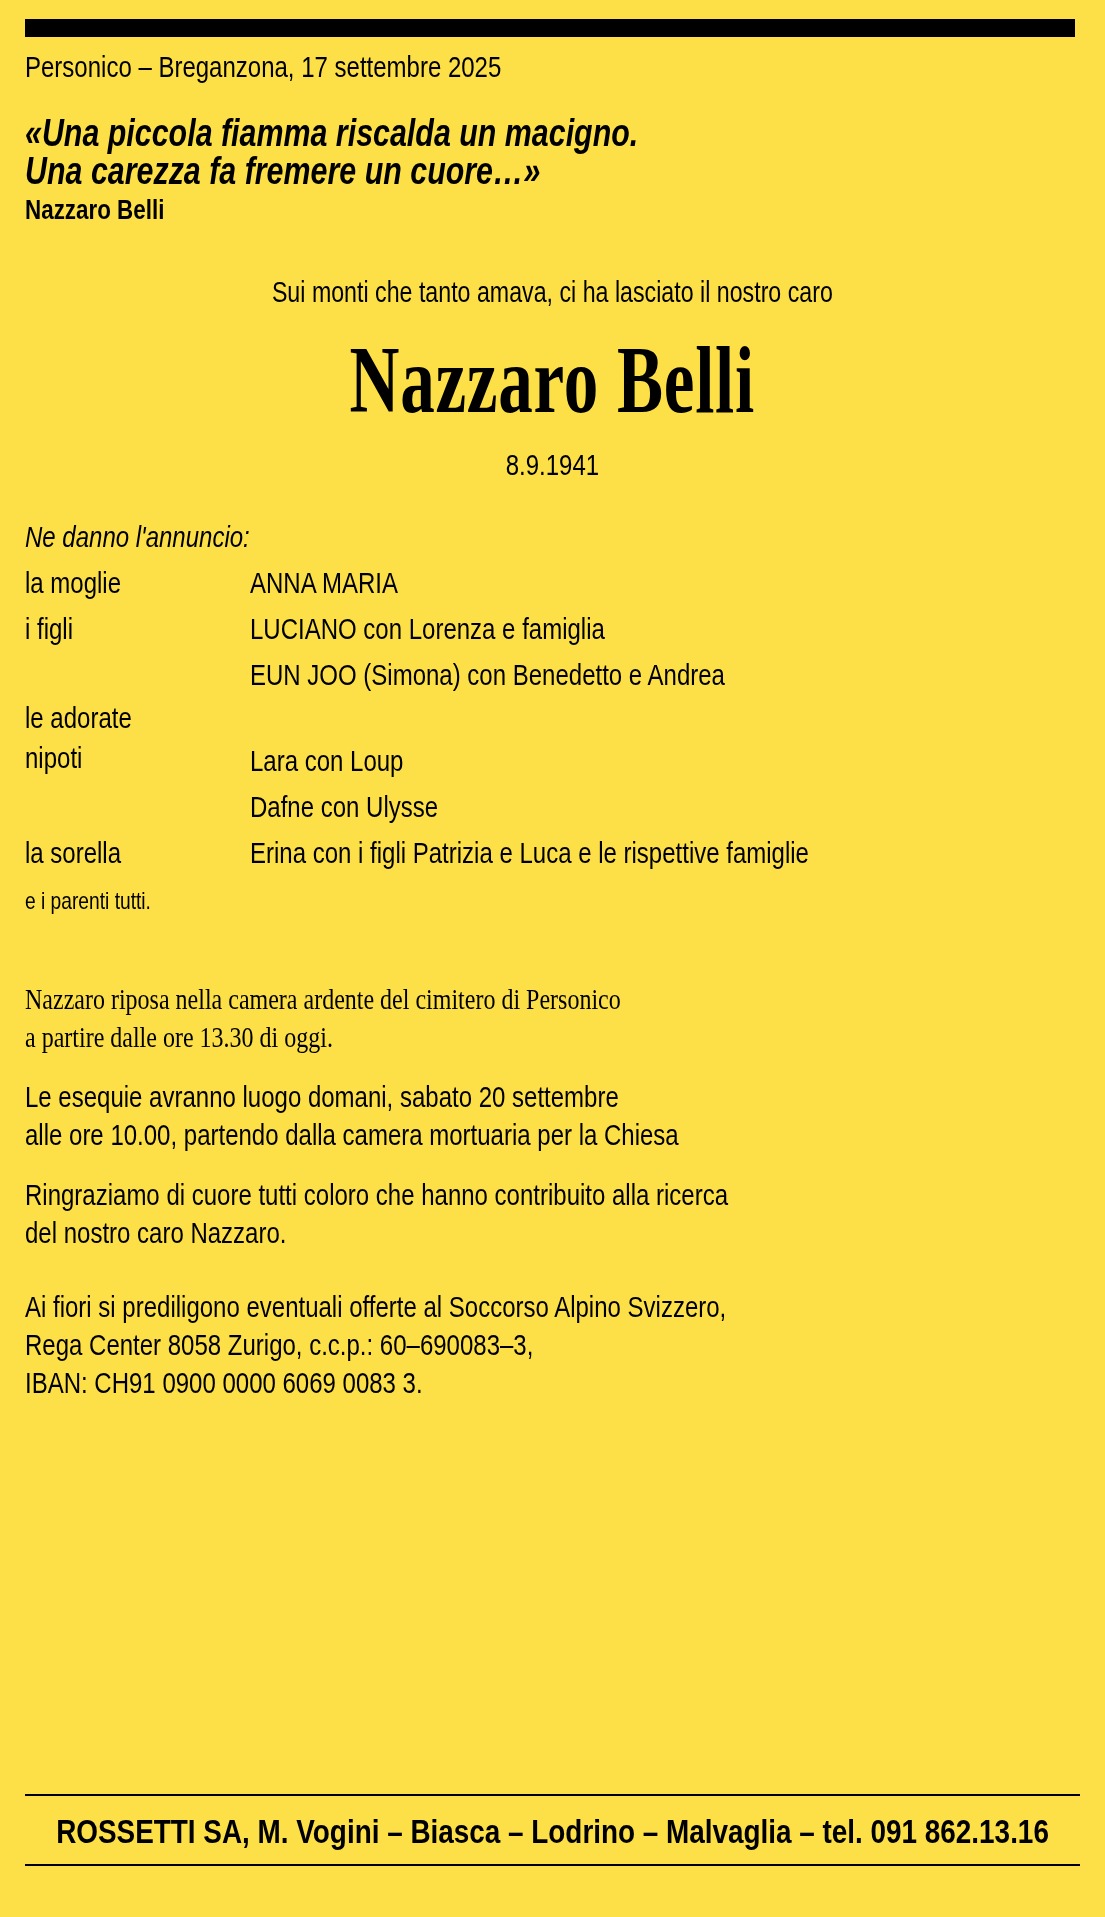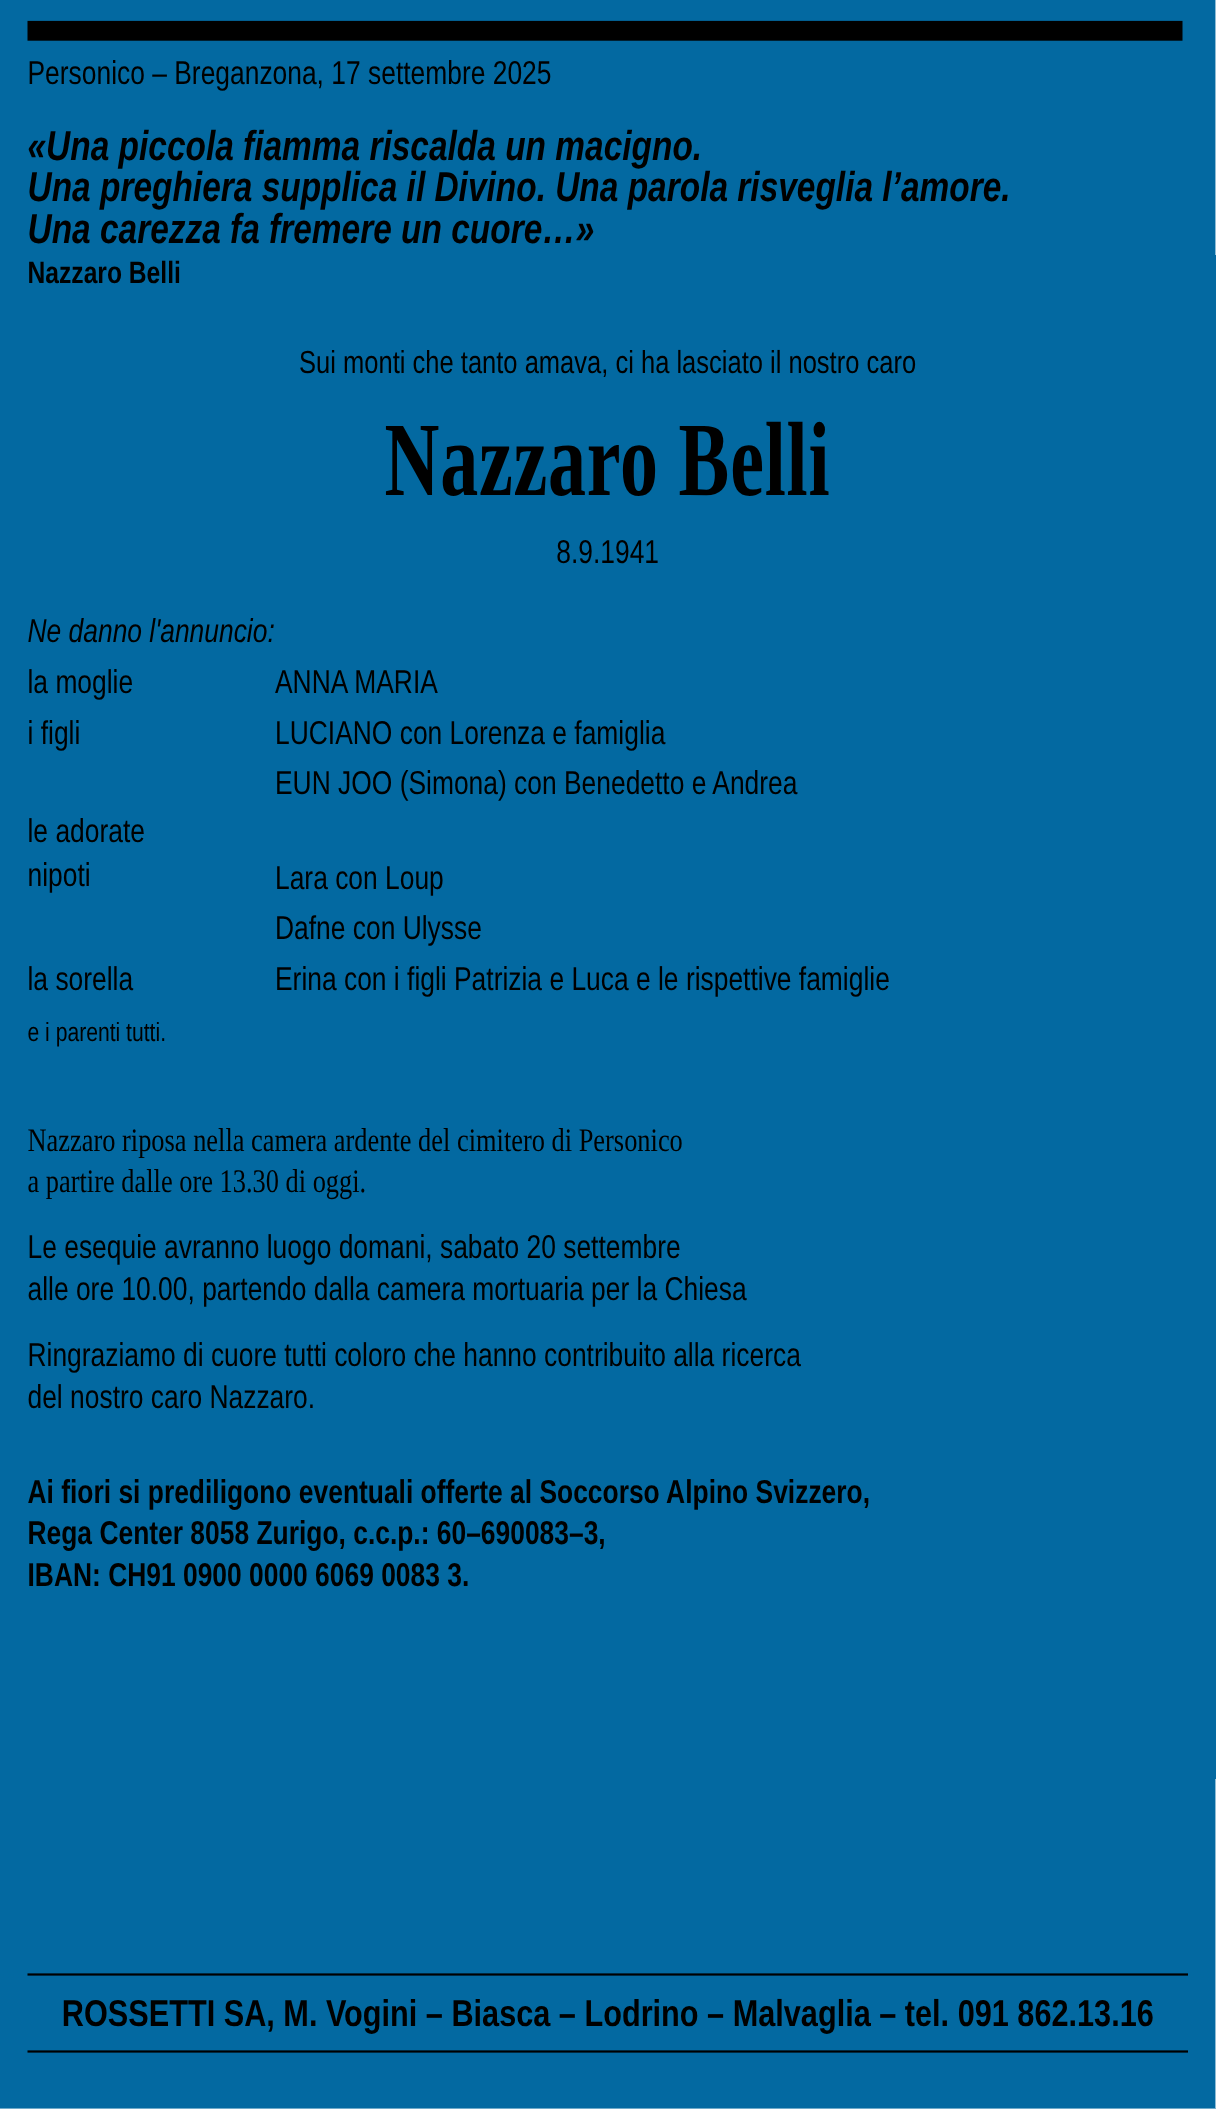--- a/index.html
+++ b/index.html
@@ -12,21 +12,21 @@
     font-family: "Liberation Sans", "DejaVu Sans", sans-serif;
     color: #000000;
     -webkit-font-smoothing: antialiased;
   }
 
   .notice {
     position: relative;
     width: 1105px;
     height: 1917px;
     box-sizing: border-box;
-    background: #0369a1;
+    background: #fde047;
     overflow: hidden;
   }
 
   
   .cond {
     display: block;
     transform: scaleX(0.80);
     transform-origin: left center;
     width: 125%;
     white-space: nowrap;
@@ -143,21 +143,21 @@
 
   .para {
     font-size: 30px;
     line-height: 38px;
     margin: 0 0 22px 0;
   }
   .para-line { display: block; }
 
   .block-rest { margin-top: 58px; font-family: Liberation Serif, serif; }
   .block-thanks { margin-top: 0; }
-  .block-flowers { margin-top: 48px; font-weight: bold; }
+  .block-flowers { margin-top: 36px; }
 
   
   .footer {
     position: absolute;
     left: 25px;
     top: 1794px;
     width: 1055px;
   }
   .footer-rule {
     height: 2px;
@@ -182,23 +182,20 @@
 
   <div class="content">
 
     <div class="place-date">
       <span class="cond">Personico – Breganzona, 17 settembre 2025</span>
     </div>
 
     <div class="quote">
       <div class="quote-line">
         <span class="cond">«Una piccola fiamma riscalda un macigno.</span>
-      </div>
-      <div class="quote-line">
-        <span class="cond">Una preghiera supplica il Divino. Una parola risveglia l’amore.</span>
       </div>
       <div class="quote-line">
         <span class="cond">Una carezza fa fremere un cuore…»</span>
       </div>
     </div>
 
     <div class="quote-author">
       <span class="cond">Nazzaro Belli</span>
     </div>
 

